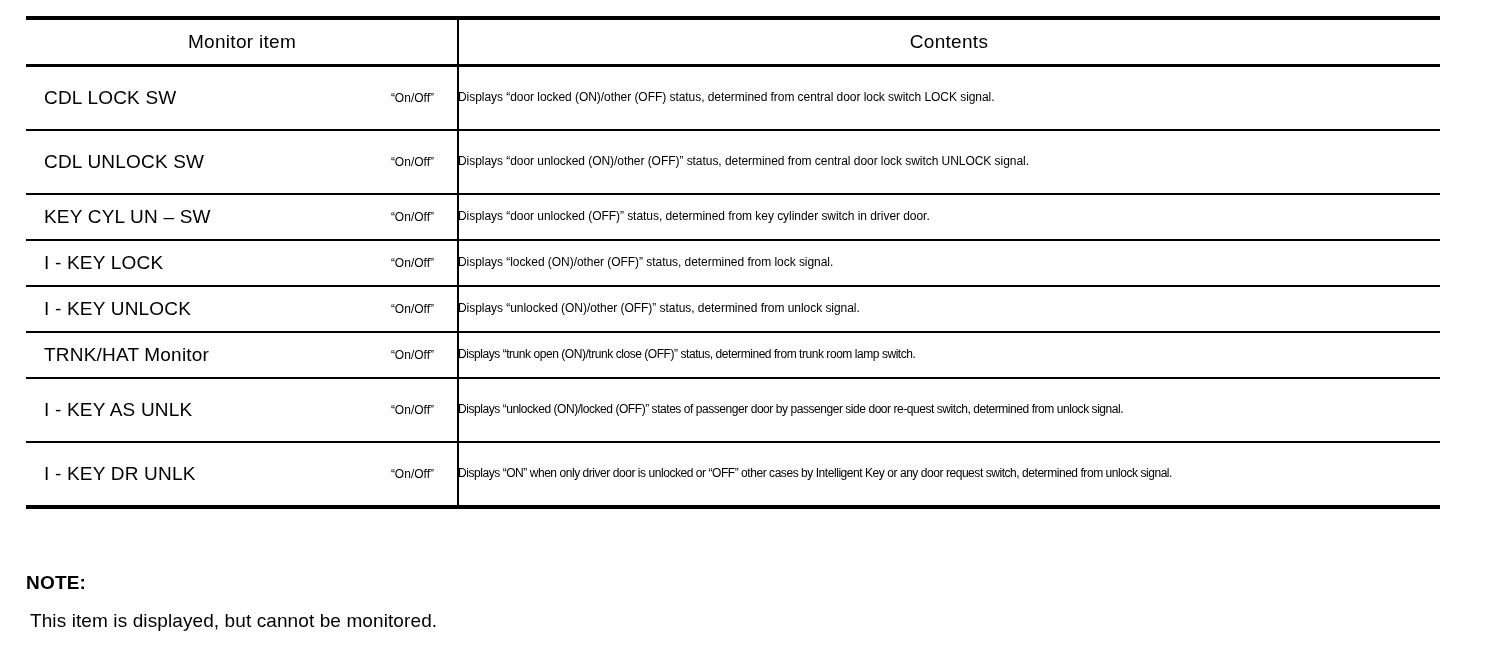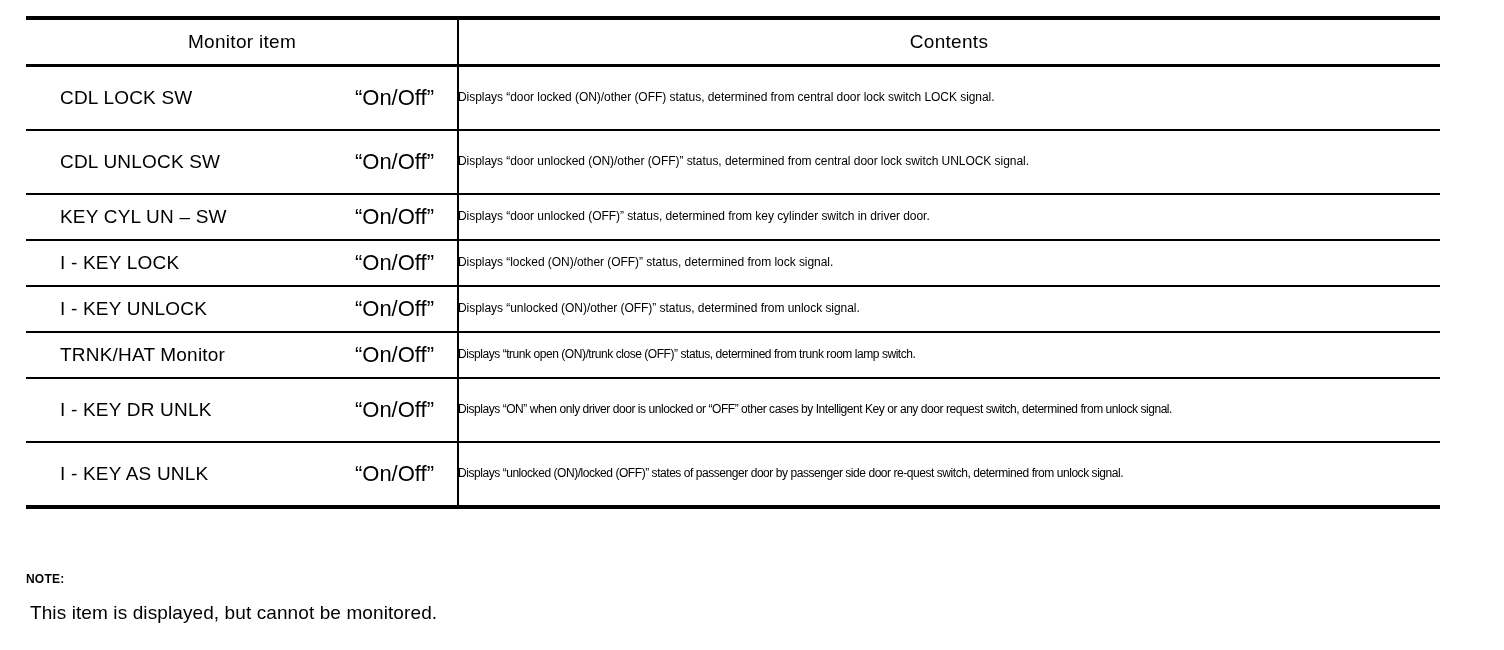--- a/index.html
+++ b/index.html
@@ -84,24 +84,23 @@
     display: flex;
     align-items: center;
     justify-content: space-between;
     padding: 0 24px 0 18px;
     box-sizing: border-box;
   }
   .item-name {
     font-size: 19px;
     letter-spacing: 0.2px;
     white-space: nowrap;
-    margin-left: 16px;
   }
   .item-value {
-    font-size: 22px;
+    font-size: 12px;
     white-space: nowrap;
   }
 
   .contents-cell {
     padding: 6px 10px 6px 16px;
     font-size: 12px;
     line-height: 1.42;
     letter-spacing: -0.05px;
   }
   .contents-cell.tight {
@@ -113,21 +112,21 @@
   .r-short { height: 44px; }
 
   
   .note-block {
     position: absolute;
     left: 26px;
     top: 572px;
     width: 1000px;
   }
   .note-title {
-    font-size: 12px;
+    font-size: 19px;
     font-weight: bold;
     letter-spacing: 0.2px;
     margin: 0 0 16px 0;
   }
   .note-text {
     font-size: 19px;
     letter-spacing: 0.1px;
     margin: 4px;
   }
 </style>
@@ -202,35 +201,35 @@
             <span class="item-name">TRNK/HAT Monitor</span>
             <span class="item-value">“On/Off”</span>
           </div>
         </td>
         <td class="contents-cell r-short tight">Displays “trunk open (ON)/trunk close (OFF)” status, determined from trunk room lamp switch.</td>
       </tr>
 
       <tr class="body-row">
         <td class="col-item r-tall">
           <div class="item-cell">
+            <span class="item-name">I - KEY AS UNLK</span>
+            <span class="item-value">“On/Off”</span>
+          </div>
+        </td>
+        <td class="contents-cell r-tall tight">Displays “unlocked (ON)/locked (OFF)” states of passenger door by passenger side door re-quest switch, determined from unlock signal.</td>
+      </tr>
+
+      <tr class="body-row">
+        <td class="col-item r-tall">
+          <div class="item-cell">
             <span class="item-name">I - KEY DR UNLK</span>
             <span class="item-value">“On/Off”</span>
           </div>
         </td>
         <td class="contents-cell r-tall tight">Displays “ON” when only driver door is unlocked or “OFF” other cases by Intelligent Key or any door request switch, determined from unlock signal.</td>
-      </tr>
-
-      <tr class="body-row">
-        <td class="col-item r-tall">
-          <div class="item-cell">
-            <span class="item-name">I - KEY AS UNLK</span>
-            <span class="item-value">“On/Off”</span>
-          </div>
-        </td>
-        <td class="contents-cell r-tall tight">Displays “unlocked (ON)/locked (OFF)” states of passenger door by passenger side door re-quest switch, determined from unlock signal.</td>
       </tr>
 
     </tbody>
   </table>
 
   <div class="note-block">
     <p class="note-title">NOTE:</p>
     <p class="note-text">This item is displayed, but cannot be monitored.</p>
   </div>
 

